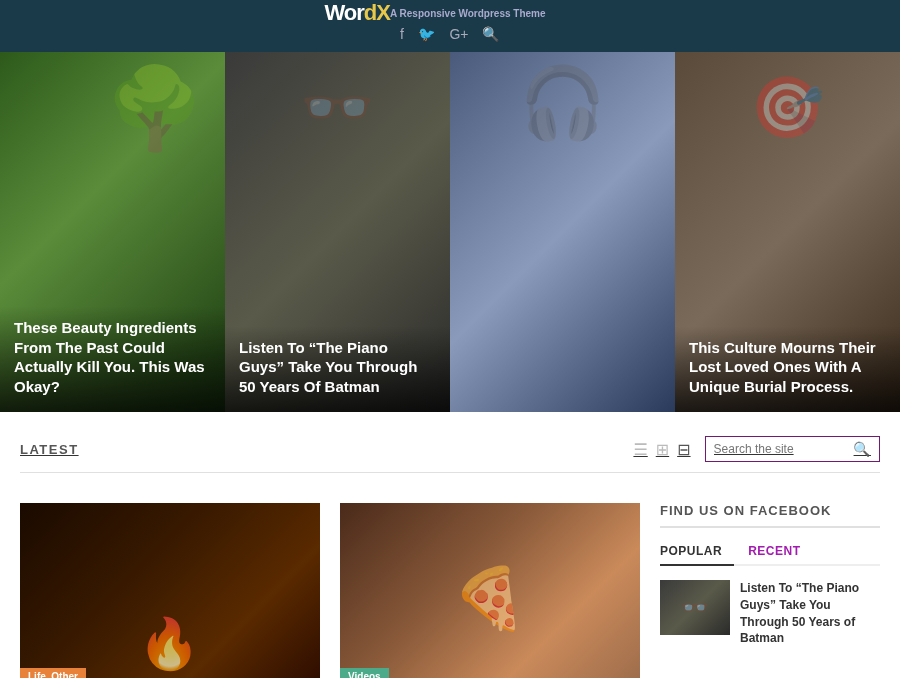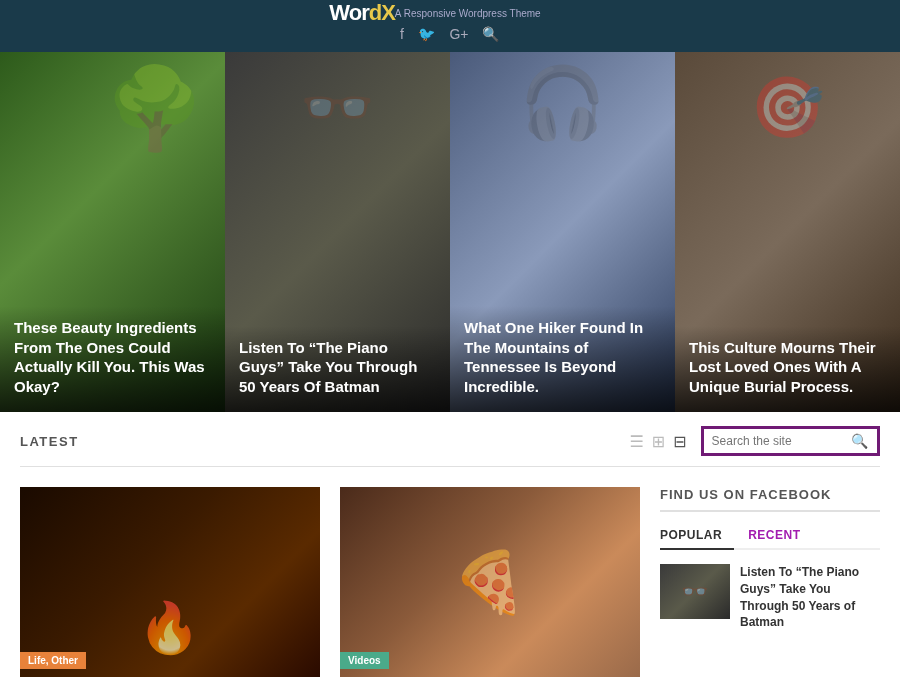--- a/index.html
+++ b/index.html
@@ -23,20 +23,21 @@
       color: white;
       font-size: 22px;
       font-weight: bold;
       letter-spacing: -1px;
     }
     .logo-text span { color: #e8c84a; }
     .logo-tagline {
       color: #aac;
       font-size: 10px;
       line-height: 1.3;
+      font-weight: bold;
     }
     nav { display: flex; align-items: center; flex: 1; }
     nav a {
       color: #ccd;
       text-decoration: none;
       font-size: 12px;
       font-weight: 600;
       margin-right: 22px;
       letter-spacing: 0.5px;
       text-transform: uppercase;
@@ -87,21 +88,22 @@
 
     .hero-visual {
       width: 100%;
       height: 100%;
       position: relative;
     }
 
     
     .latest-section {
       background: white;
-      padding: 0 20px;
+      padding: 10px 20px;
+      text-decoration: underline;
     }
     .latest-header {
       display: flex;
       align-items: center;
       padding: 14px 0 10px;
       border-bottom: 1px solid #e0e0e0;
       margin-bottom: 0;
     }
     .latest-title {
       font-size: 13px;
@@ -119,21 +121,21 @@
     }
     .view-btn {
       color: #bbb;
       font-size: 16px;
       cursor: pointer;
     }
     .view-btn.active { color: #555; }
     .search-bar {
       display: flex;
       align-items: center;
-      border: 3px solid #701a75;
+      border: 1px solid #701a75;
       padding: 4px 8px;
       background: white;
     }
     .search-input {
       border: none;
       outline: none;
       font-size: 12px;
       color: #888;
       width: 140px;
     }
@@ -260,36 +262,33 @@
     <span>G+</span>
     <span>🔍</span>
   </div>
 </header>
 
 <div class="hero-grid">
 
   <div class="hero-item">
     <div class="hero-visual hero-bg-1"></div>
     <div class="overlay-text">
-      <h3>These Beauty Ingredients From The Ones Could Actually Kill You. This Was Okay?</h3>
+      <h3>These Beauty Ingredients From The Past Could Actually Kill You. This Was Okay?</h3>
     </div>
   </div>
 
   <div class="hero-item">
     <div class="hero-visual hero-bg-2"></div>
     <div class="overlay-text">
       <h3>Listen To “The Piano Guys” Take You Through 50 Years Of Batman</h3>
     </div>
   </div>
 
   <div class="hero-item">
     <div class="hero-visual hero-bg-3"></div>
-    <div class="overlay-text">
-      <h3>What One Hiker Found In The Mountains of Tennessee Is Beyond Incredible.</h3>
-    </div>
   </div>
 
   <div class="hero-item">
     <div class="hero-visual hero-bg-4"></div>
     <div class="overlay-text">
       <h3>This Culture Mourns Their Lost Loved Ones With A Unique Burial Process.</h3>
     </div>
   </div>
 
 </div>

